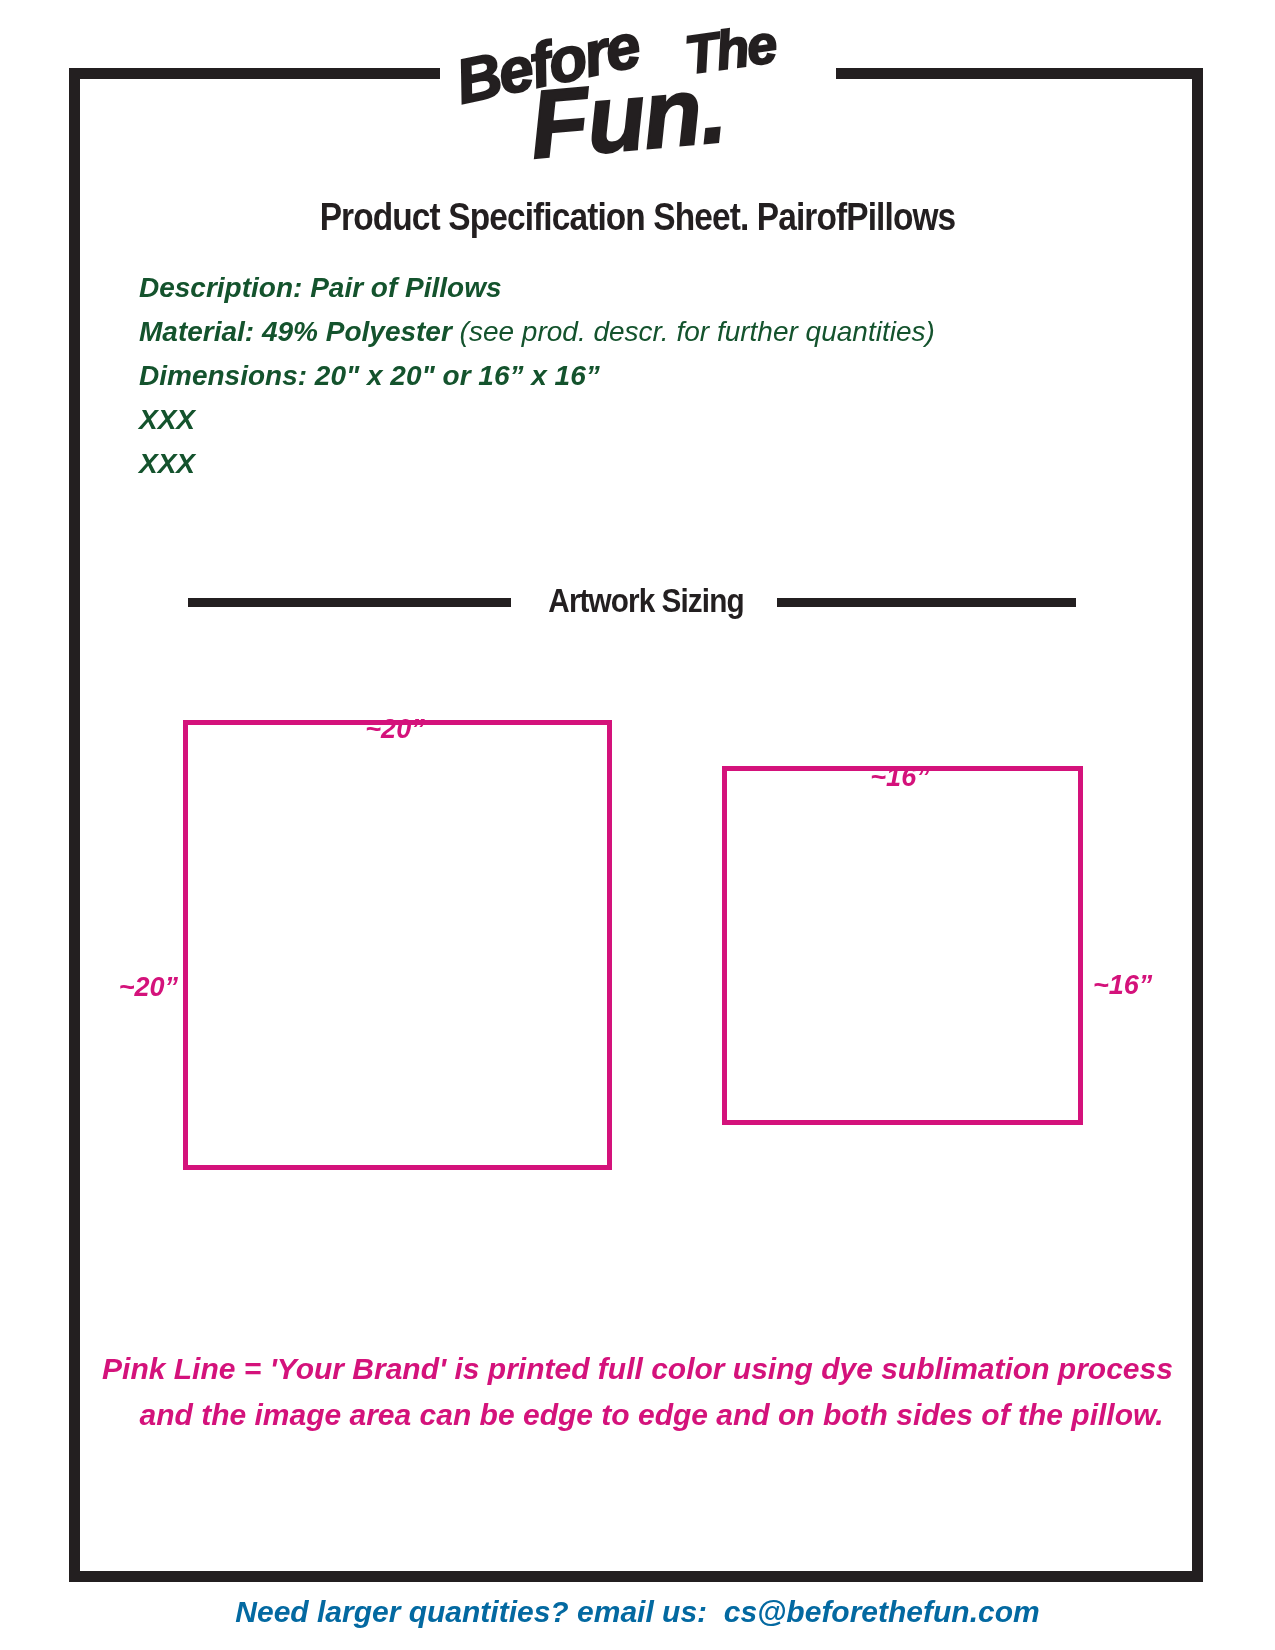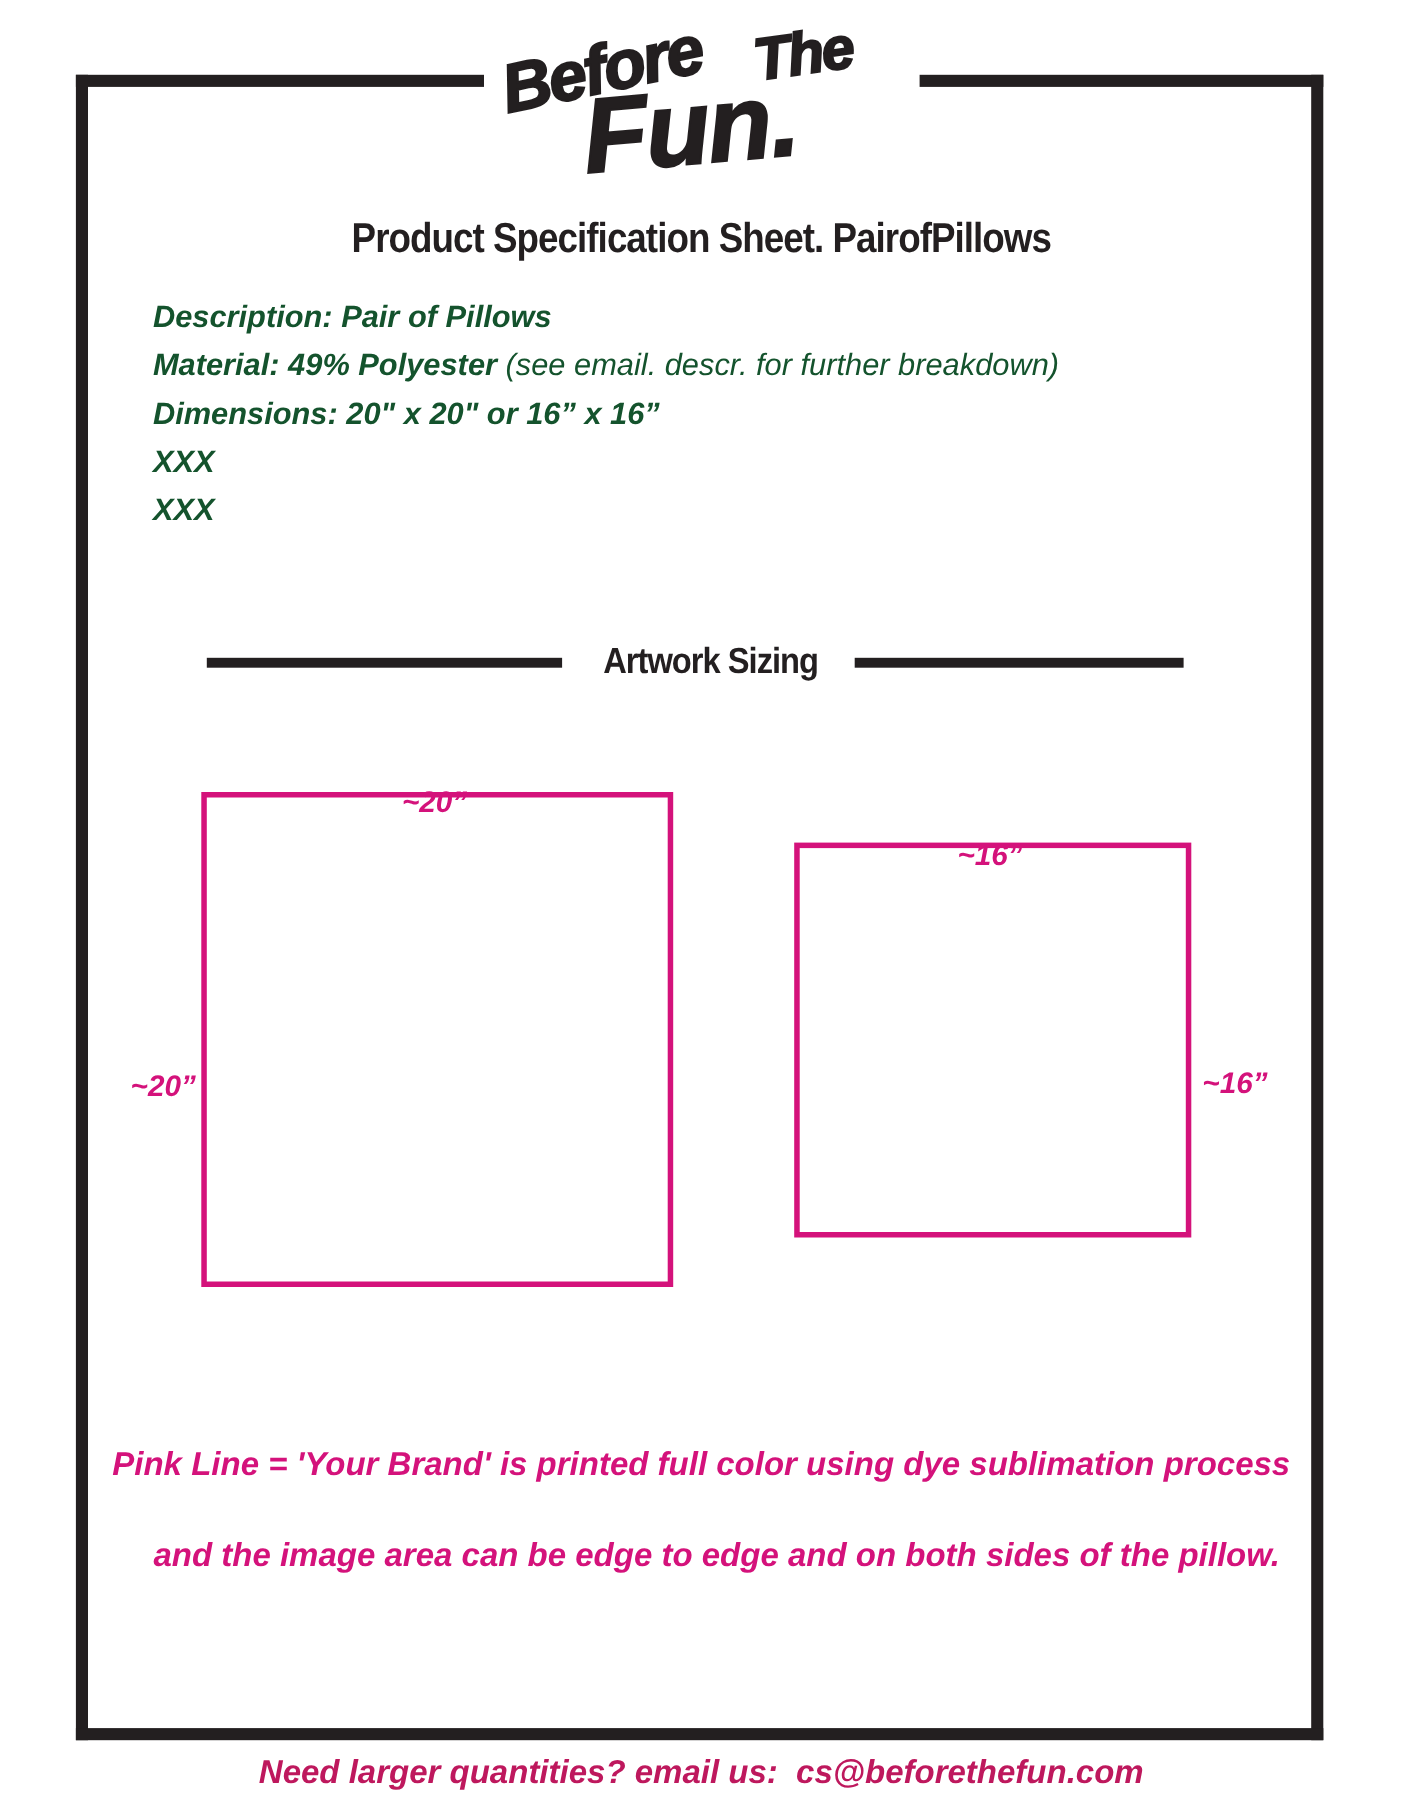--- a/index.html
+++ b/index.html
@@ -66,21 +66,21 @@
     position:absolute;left:0;right:0;
     text-align:center;
     color:#d4127b;
     font-weight:bold;font-style:italic;
     font-size:30px;
     white-space:pre;
   }
   .footer-line{
     position:absolute;left:0;right:0;top:1595px;
     text-align:center;
-    color:#be185d;
+    color:#0369a1;
     font-weight:bold;font-style:italic;
     font-size:30px;
     white-space:pre;
   }
 </style>
 </head>
 <body>
 
 <div class="canvas">
 
@@ -95,21 +95,21 @@
     <span class="logo-word" style="left:255px;top:18px;font-size:54px;transform:rotate(-8deg);">The</span>
     <span class="logo-word" style="left:100px;top:62px;font-size:96px;transform:rotate(-5deg);">Fun.</span>
   </div>
 
   <div class="doc-title">Product Specification Sheet. PairofPillows</div>
 
   <div class="spec-line" style="top:272px;">
     <span class="b">Description: Pair of Pillows</span><span class="r"></span>
   </div>
   <div class="spec-line" style="top:316px;">
-    <span class="b">Material: 49% Polyester</span><span class="r"> (see email. descr. for further breakdown)</span>
+    <span class="b">Material: 49% Polyester</span><span class="r"> (see prod. descr. for further quantities)</span>
   </div>
   <div class="spec-line" style="top:360px;">
     <span class="b">Dimensions: 20" x 20" or 16” x 16”</span><span class="r"></span>
   </div>
   <div class="spec-line" style="top:404px;">
     <span class="b">XXX</span>
   </div>
   <div class="spec-line" style="top:448px;">
     <span class="b">XXX</span>
   </div>
@@ -119,18 +119,18 @@
   <div class="frame-bar" style="left:777px;top:598px;width:299px;height:9px;"></div>
 
   <div class="dim-label" style="left:330px;top:674px;width:130px;text-align:center;">~20”</div>
   <div class="dim-label" style="left:83px;top:932px;width:95px;text-align:right;">~20”</div>
   <div class="pink-square" style="left:183px;top:720px;width:429px;height:450px;"></div>
 
   <div class="dim-label" style="left:835px;top:722px;width:130px;text-align:center;">~16”</div>
   <div class="dim-label" style="left:1093px;top:930px;width:100px;text-align:left;">~16”</div>
   <div class="pink-square" style="left:722px;top:766px;width:361px;height:359px;"></div>
 
-  <div class="pink-note-line" style="top:1315px;">Pink Line = 'Your Brand' is printed full color using dye sublimation process</div>
+  <div class="pink-note-line" style="top:1352px;">Pink Line = 'Your Brand' is printed full color using dye sublimation process</div>
   <div class="pink-note-line" style="top:1398px;padding-left:28px;">and the image area can be edge to edge and on both sides of the pillow.</div>
 
   <div class="footer-line">Need larger quantities? email us:  cs@beforethefun.com</div>
 
 </div>
 
 </body></html>

